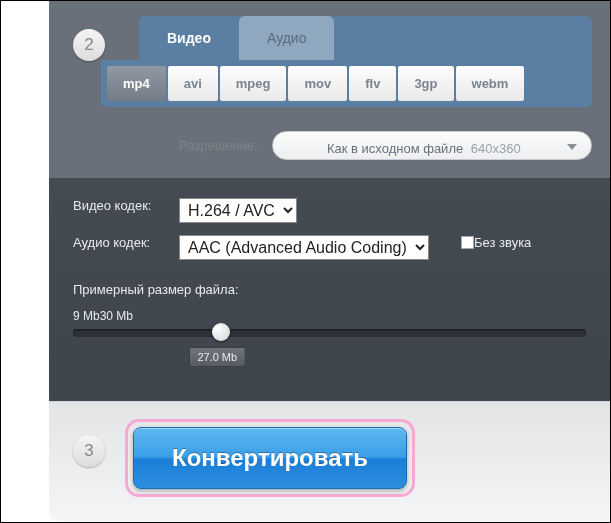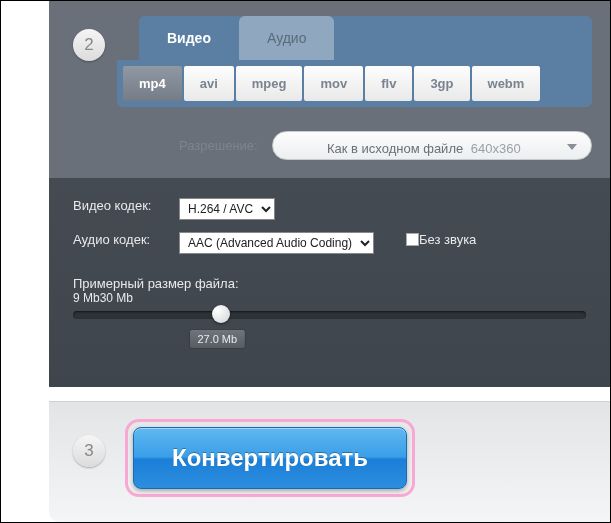--- a/index.html
+++ b/index.html
@@ -7,35 +7,35 @@
 .frame{width:611px;height:523px;border:1px solid #000;position:relative;overflow:hidden}
 .panel{position:absolute;left:48px;top:0;right:0;background:#6a7079;padding:0;border-radius:0 0 0 10px}
 .dark-area{background:linear-gradient(to bottom,#454b53,#3f454c);padding:20px 24px 36px 24px}
 .step-badge{position:absolute;width:32px;height:32px;border-radius:50%;background:linear-gradient(to bottom,#f5f5f5,#dcdcdc);box-shadow:0 1px 2px rgba(0,0,0,.3);display:flex;align-items:center;justify-content:center;color:#888;font-size:17px;font-weight:400}
 .step-2{left:72px;top:28px}
 .step-3{left:72px;top:434px}
 .media-tabs{display:flex;background:#5a7fa3;border-radius:6px 6px 0 0;margin-left:90px;margin-right:18px;margin-top:3px}
 .media-tab{padding:14px 28px;color:#c9d6e3;font-size:14px;cursor:pointer;border-radius:6px 6px 0 0}
 .media-tab.active{background:#5a7fa3;color:#fff;font-weight:700}
 .media-tab:not(.active){background:#8fa8bf;color:#5a6b7c}
-.format-row{display:flex;background:#5a7fa3;margin-left:68px;margin-right:18px;padding:6px 6px 6px 6px;border-radius:0 0 6px 6px}
+.format-row{display:flex;background:#5a7fa3;margin-left:52px;margin-right:18px;padding:6px 6px 6px 6px;border-radius:0 0 6px 6px}
 .format-btn{padding:10px 16px;background:linear-gradient(to bottom,#fdfdfd,#e9e9e9);color:#7a8490;font-size:13px;font-weight:700;border:none;margin-right:2px;cursor:pointer;border-radius:2px}
 .format-btn.active{background:linear-gradient(to bottom,#9099a3,#747d87);color:#fff}
 .res-row{display:flex;align-items:center;margin:24px 18px 0 130px;gap:14px}
 .res-label{color:#7d848c;font-size:13px}
 .res-dd{flex:1;background:linear-gradient(to bottom,#fdfdfd,#eceef0);border:1px solid #c8ccd0;border-radius:18px;padding:9px 36px 3px 20px;color:#6a7079;font-size:13px;text-align:center;position:relative;cursor:pointer}
 .res-dd .dim{color:#9aa0a8;margin-left:4px}
 .res-dd:after{content:"";position:absolute;right:14px;top:50%;margin-top:-2px;border-left:5px solid transparent;border-right:5px solid transparent;border-top:6px solid #8a9098}
 .codec-row{display:flex;align-items:flex-start;margin-bottom:12px;gap:10px}
 .codec-label{color:#e8eaec;font-size:13px;width:96px}
-.sel{background:#fff;border:1px solid #888;font-size:12px;padding:2px 4px;color:#222}
+.sel{background:#fff;border:1px solid #888;font-size:16px;padding:2px 4px;color:#222}
 .chk-wrap{display:flex;align-items:center;margin-left:22px}
 .chk{width:13px;height:13px;border:1px solid #aaa;background:#fff}
 .chk-label{color:#e8eaec;font-size:13px}
-.size-label{color:#e8eaec;font-size:13px;margin-top:22px;}
+.size-label{color:#e8eaec;font-size:13px;margin-top:22px;margin-bottom:12px}
 .slider-wrap{position:relative;height:40px}
 .slider-ends{display:flex;justify-content:flex-start;color:#e8eaec;font-size:12px;margin-bottom:6px}
 .track{position:relative;height:8px;background:#2d3238;border-radius:4px;box-shadow:inset 0 1px 2px rgba(0,0,0,.6)}
 .handle{position:absolute;top:-6px;left:27%;width:18px;height:18px;border-radius:50%;background:radial-gradient(circle at 30% 30%,#fff,#cfd3d7);box-shadow:0 1px 3px rgba(0,0,0,.5)}
 .bubble{position:absolute;top:18px;left:27%;transform:translateX(-40%);background:linear-gradient(to bottom,#6e757d,#565c64);color:#e8eaec;font-size:11px;padding:3px 8px;border-radius:3px;border:1px solid #3a3f45}
 .bottom{position:absolute;left:48px;right:0;top:400px;bottom:0;background:linear-gradient(to bottom,#e2e4e6,#f4f5f6);border-top:1px solid #cfd2d5;border-radius:0 0 0 10px}
 .convert-wrap{position:absolute;left:124px;top:418px;border:3px solid #f9a8d4;border-radius:14px;padding:5px}
 .convert-btn{background:linear-gradient(to bottom,#5fb8f0 0%,#3a9ee8 48%,#1b7fd8 52%,#2d8ede 100%);color:#fff;font-size:24px;font-weight:700;border:1px solid #1a6bb5;border-radius:8px;padding:16px 38px;cursor:pointer;text-shadow:0 -1px 0 rgba(0,0,0,.3);box-shadow:inset 0 1px 0 rgba(255,255,255,.4),0 2px 4px rgba(0,0,0,.3)}
 .settings-top{background:#6a7079;padding-top:12px;padding-bottom:18px}
 </style>

